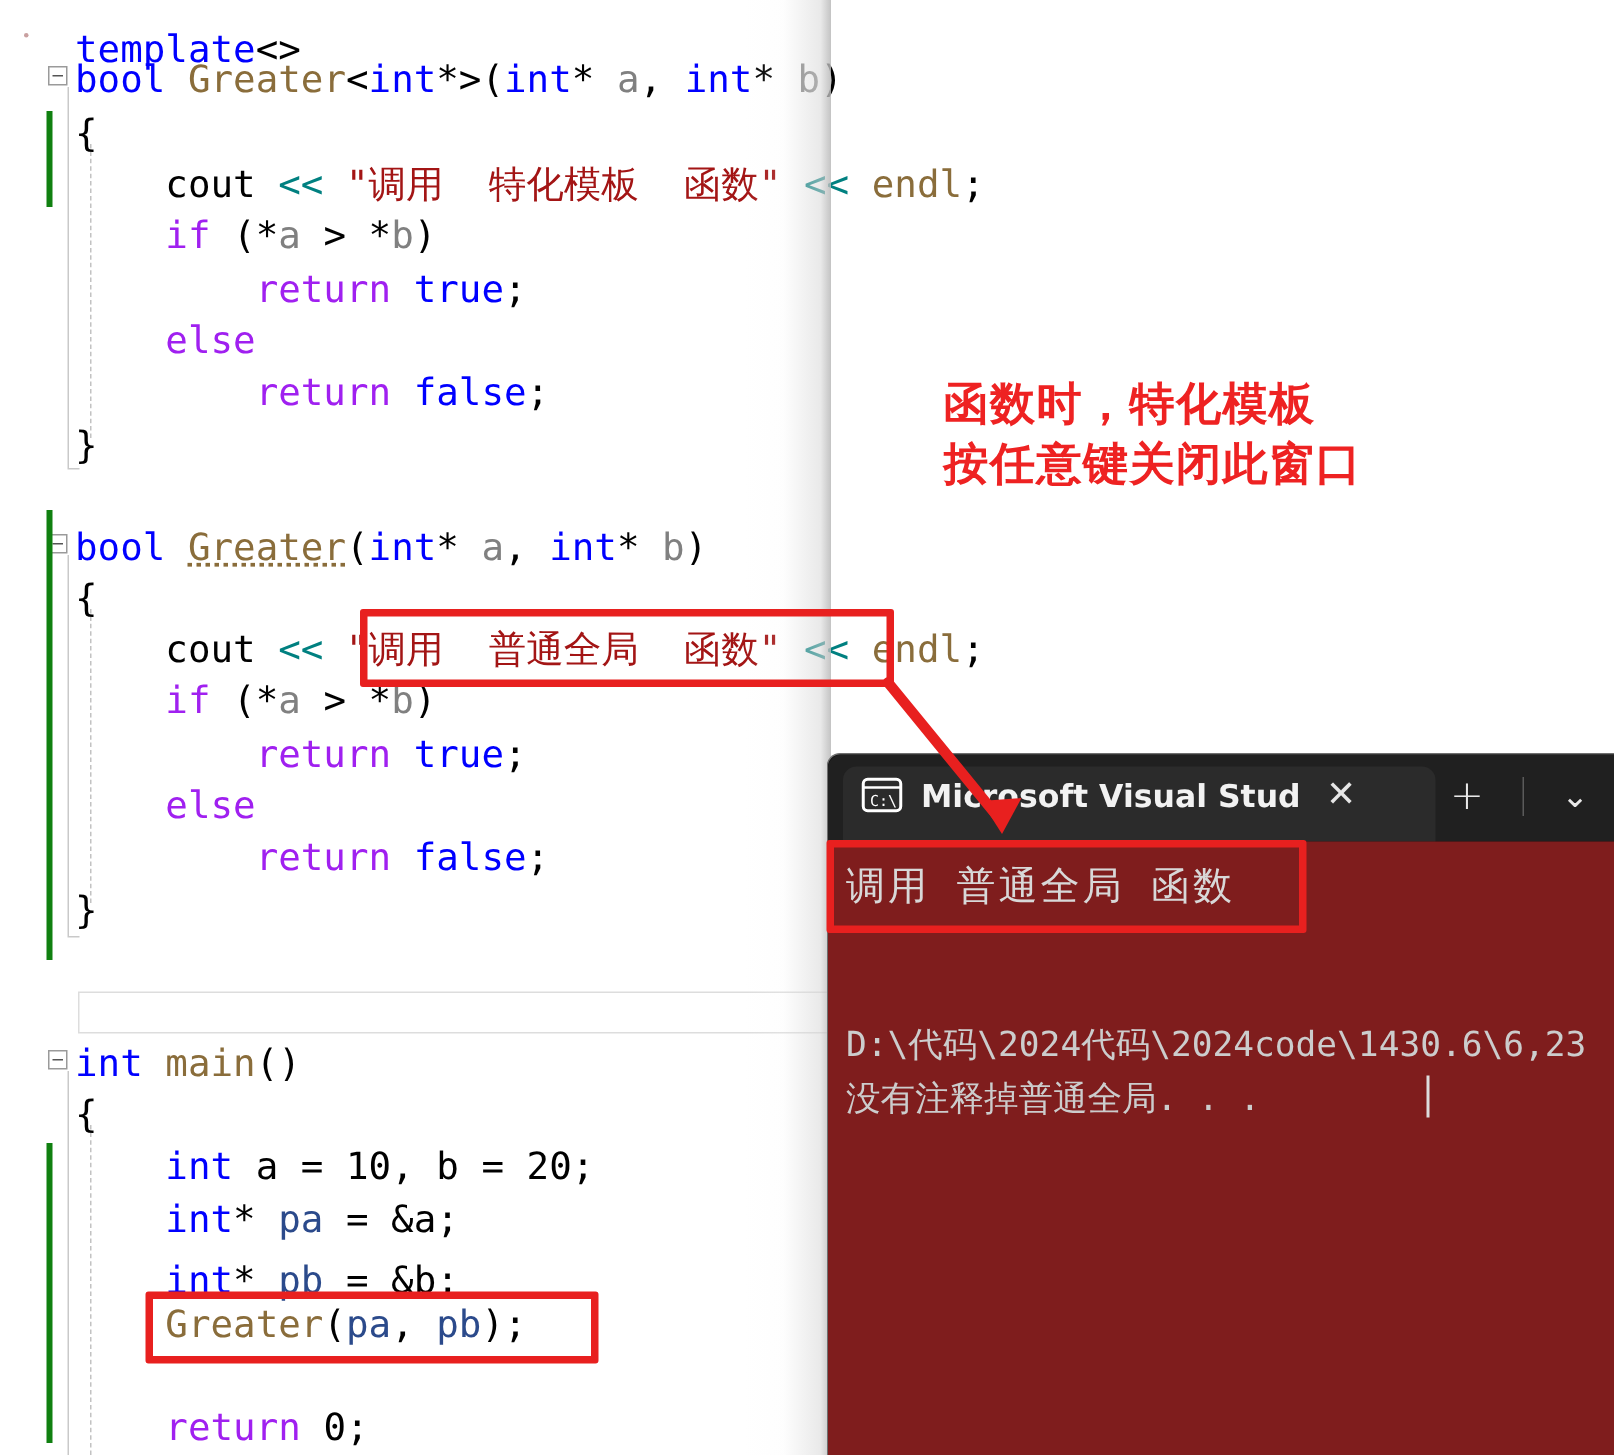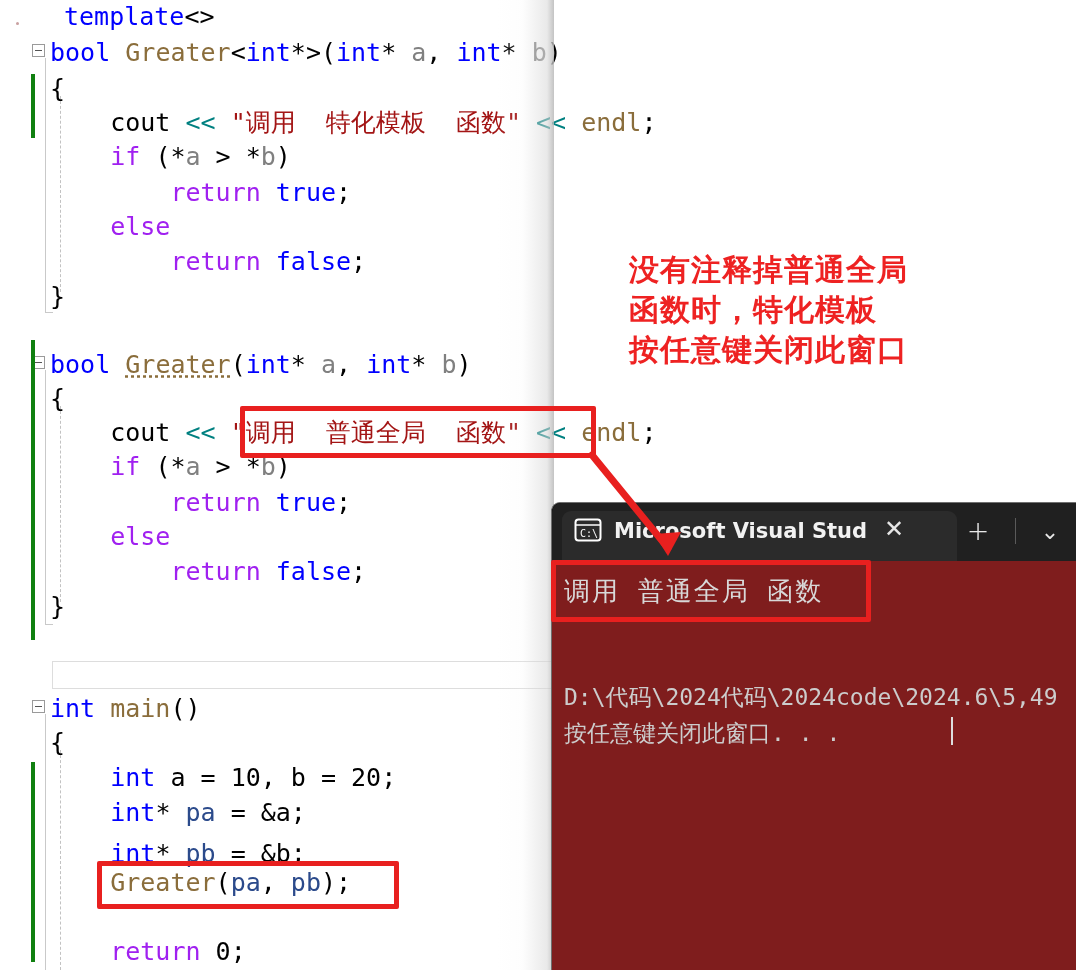--- a/index.html
+++ b/index.html
@@ -184,21 +184,21 @@
   <div class="dashline" style="left:60px;top:406px;height:196px;"></div>
 
   <div class="collapse-box" style="left:32px;top:700px;"></div>
   <div class="vline" style="left:45px;top:714px;height:256px;"></div>
   <div class="changebar" style="left:31px;top:762px;height:200px;"></div>
   <div class="dashline" style="left:60px;top:750px;height:220px;"></div>
 
   <div id="collapsed-region"></div>
 
   <div id="code-lines">
-      <div class="code-line" style="top: 0px; padding-left: 64px;"><span class="kw">template</span><span class="pl">&lt;&gt;</span></div>
+      <div class="code-line" style="top: 16px; padding-left: 50px;"><span class="kw">template</span><span class="pl">&lt;&gt;</span></div>
       <div class="code-line" style="top: 36px; padding-left: 50px;"><span class="kw">bool</span><span class="pl"> </span><span class="fn">Greater</span><span class="pl">&lt;</span><span class="kw">int</span><span class="pl">*&gt;(</span><span class="kw">int</span><span class="pl">* </span><span class="id">a</span><span class="pl">, </span><span class="kw">int</span><span class="pl">* </span><span class="id">b</span><span class="pl">)</span></div>
       <div class="code-line" style="top: 72px; padding-left: 50px;"><span class="pl">{</span></div>
       <div class="code-line" style="top: 106px; padding-left: 50px;"><span class="pl">    cout </span><span class="op">&lt;&lt;</span><span class="pl"> </span><span class="str">"调用  特化模板  函数"</span><span class="pl"> </span><span class="op">&lt;&lt;</span><span class="pl"> </span><span class="fn">endl</span><span class="pl">;</span></div>
       <div class="code-line" style="top: 140px; padding-left: 50px;"><span class="pl">    </span><span class="ctl">if</span><span class="pl"> (*</span><span class="id">a</span><span class="pl"> &gt; *</span><span class="id">b</span><span class="pl">)</span></div>
       <div class="code-line" style="top: 176px; padding-left: 50px;"><span class="pl">        </span><span class="ctl">return</span><span class="pl"> </span><span class="kw">true</span><span class="pl">;</span></div>
       <div class="code-line" style="top: 210px; padding-left: 50px;"><span class="pl">    </span><span class="ctl">else</span></div>
       <div class="code-line" style="top: 245px; padding-left: 50px;"><span class="pl">        </span><span class="ctl">return</span><span class="pl"> </span><span class="kw">false</span><span class="pl">;</span></div>
       <div class="code-line" style="top: 280px; padding-left: 50px;"><span class="pl">}</span></div>
       <div class="code-line" style="top: 348px; padding-left: 50px;"><span class="kw">bool</span><span class="pl"> </span><span class="fnu">Greater</span><span class="pl">(</span><span class="kw">int</span><span class="pl">* </span><span class="id">a</span><span class="pl">, </span><span class="kw">int</span><span class="pl">* </span><span class="id">b</span><span class="pl">)</span></div>
       <div class="code-line" style="top: 382px; padding-left: 50px;"><span class="pl">{</span></div>
@@ -214,21 +214,20 @@
       <div class="code-line" style="top: 796px; padding-left: 50px;"><span class="pl">    </span><span class="kw">int</span><span class="pl">* </span><span class="idb">pa</span><span class="pl"> = &amp;a;</span></div>
       <div class="code-line" style="top: 837px; padding-left: 50px;"><span class="pl">    </span><span class="kw">int</span><span class="pl">* </span><span class="idb">pb</span><span class="pl"> = &amp;b;</span></div>
       <div class="code-line" style="top: 866px; padding-left: 50px;"><span class="pl">    </span><span class="fn">Greater</span><span class="pl">(</span><span class="idb">pa</span><span class="pl">, </span><span class="idb">pb</span><span class="pl">);</span></div>
       <div class="code-line" style="top: 935px; padding-left: 50px;"><span class="pl">    </span><span class="ctl">return</span><span class="pl"> </span><span class="num">0</span><span class="pl">;</span></div>
     </div>
 
   <div id="editor-right-shade"></div>
 </div>
 
 <div id="red-note">
-  <div>没有注释掉普通全局</div>
   <div>函数时，特化模板</div>
   <div>按任意键关闭此窗口</div>
 </div>
 
 <div id="console-window">
 
   <div id="console-titlebar">
     <div id="console-tab"></div>
 
     <svg id="tab-icon" viewBox="0 0 28 24">
@@ -239,22 +238,22 @@
 
     <div id="tab-title">Microsoft Visual Studio 调试控</div>
     <div id="tab-close">✕</div>
     <div id="tab-new">+</div>
     <div id="tab-divider"></div>
     <div id="tab-chevron">⌄</div>
   </div>
 
   <div id="console-body">
     <div class="con-line" id="con-out">调用  普通全局  函数</div>
-    <div class="con-line" id="con-path">D:\代码\2024代码\2024code\2024.6\5,49</div>
-    <div class="con-line" id="con-press">按任意键关闭此窗口. . .</div>
+    <div class="con-line" id="con-path">D:\代码\2024代码\2024code\1430.6\6,23</div>
+    <div class="con-line" id="con-press">没有注释掉普通全局. . .</div>
     <div id="con-caret"></div>
   </div>
 
 </div>
 
 <div class="redbox" id="redbox-code1"></div>
 <div class="redbox" id="redbox-main"></div>
 <div class="redbox" id="redbox-console"></div>
 
 <svg id="arrow-svg">

